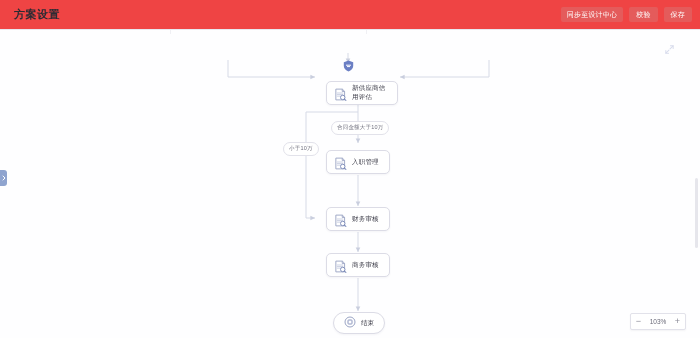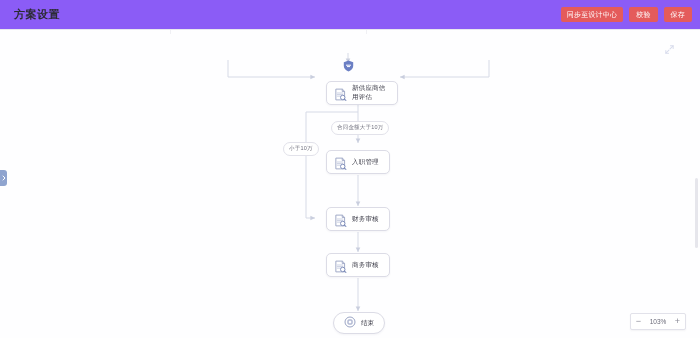--- a/index.html
+++ b/index.html
@@ -23,21 +23,21 @@
     background: #ffffff;
     display: flex;
     flex-direction: column;
   }
 
   
   #header {
     position: relative;
     height: 30px;
     flex: 0 0 30px;
-    background: #8b5cf6;
+    background: #ef4444;
     border-bottom: 1px solid #e8e8ee;
     display: flex;
     align-items: center;
     padding: 0 8px 0 14px;
     box-sizing: border-box;
   }
   #page-title {
     font-size: 11px;
     font-weight: bold;
     color: #2b2b33;

